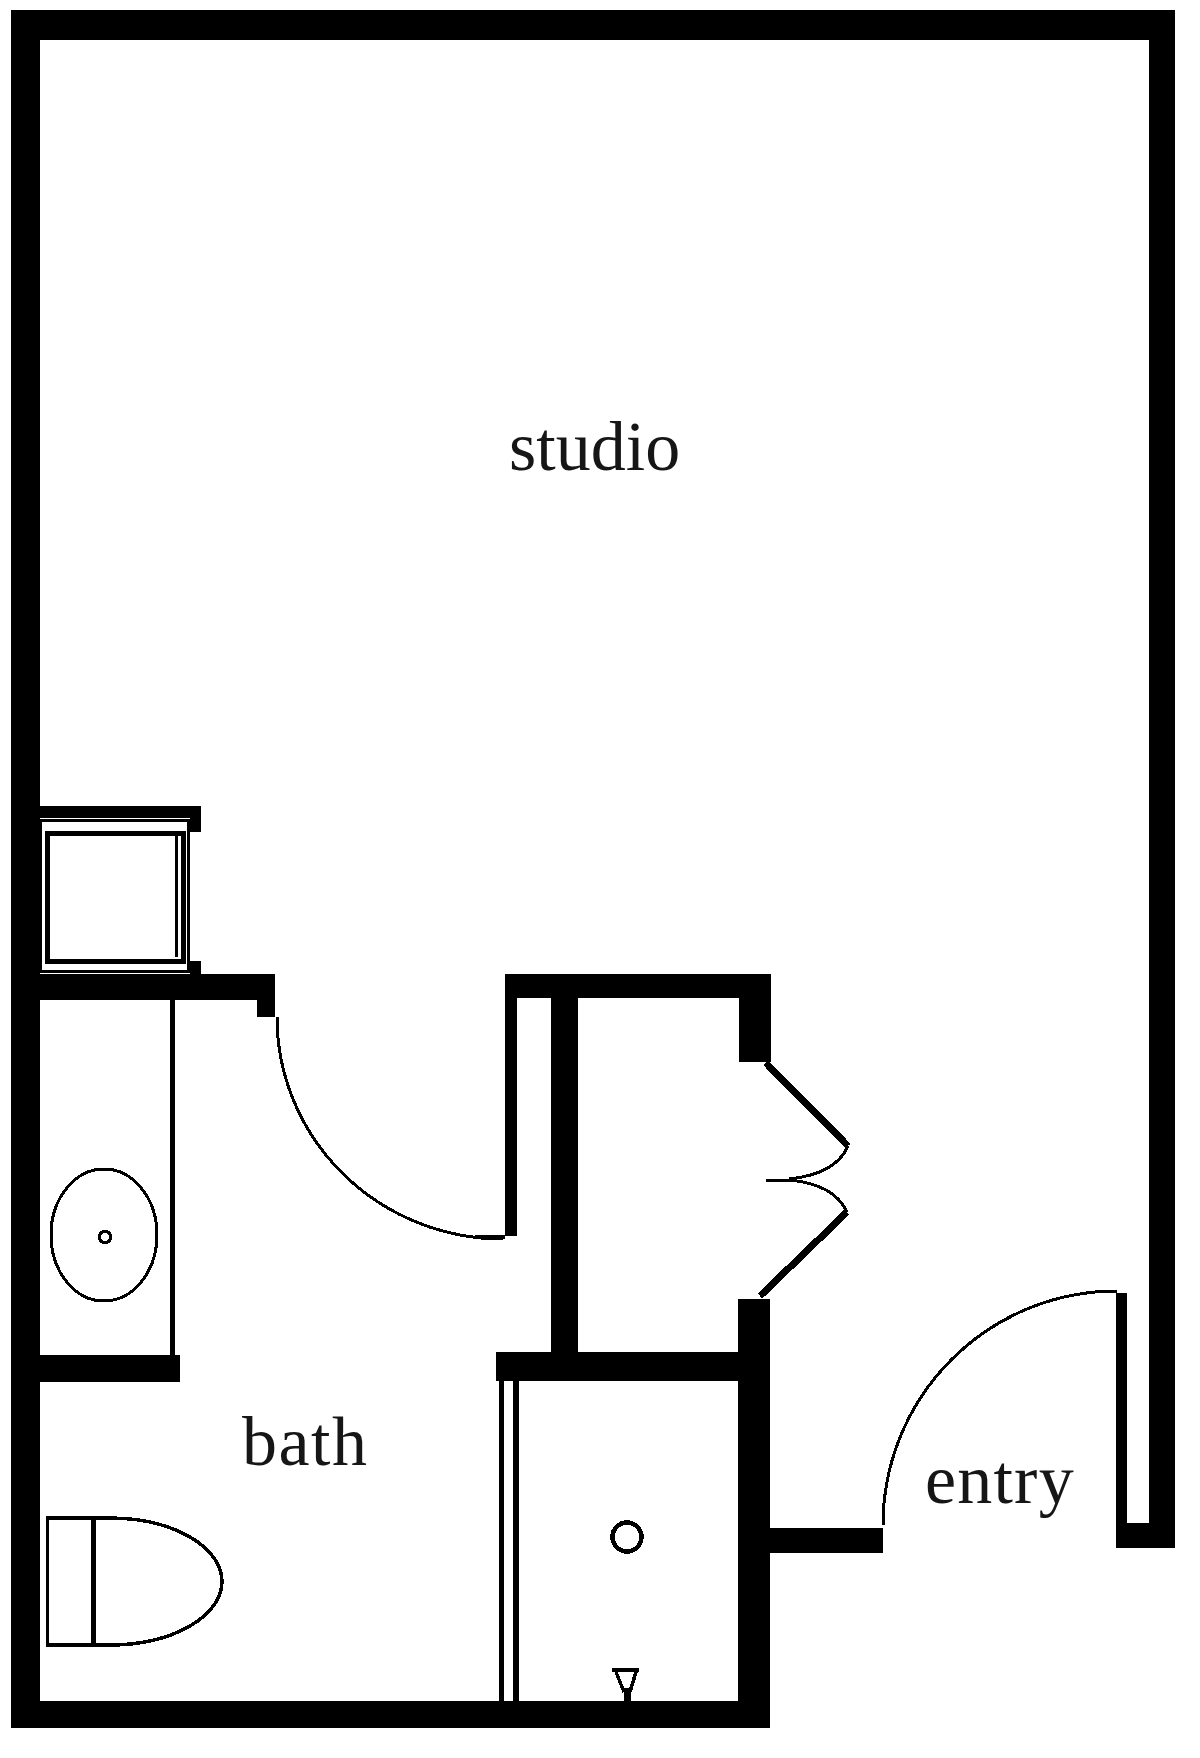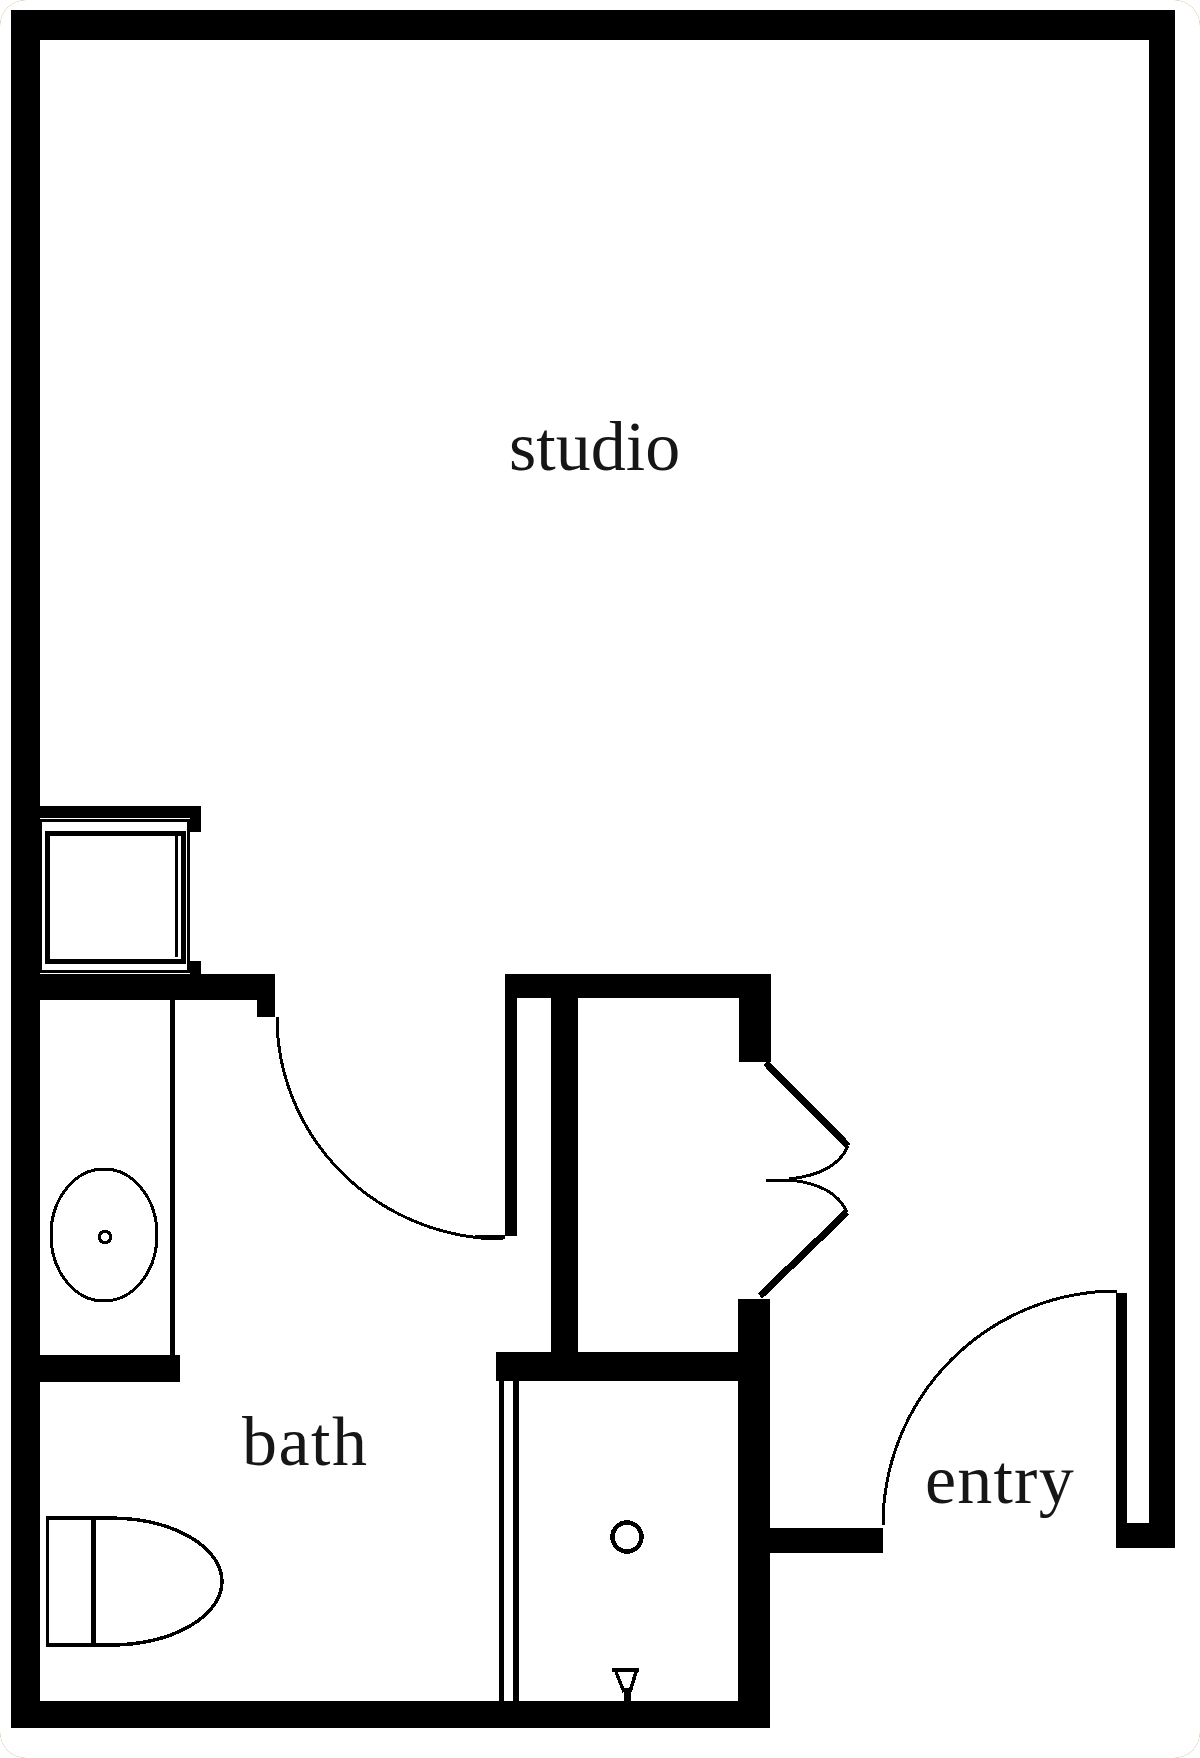--- a/index.html
+++ b/index.html
@@ -1,16 +1,16 @@
 <!DOCTYPE html>
 <html><head>
 <meta charset="utf-8">
 <style>
   html,body{margin:0;padding:0;background:#fff;}
-  .page{position:relative;width:1200px;height:1758px;background:#a16207;overflow:hidden;border-radius:26px;}
+  .page{position:relative;width:1200px;height:1758px;background:#a16207;overflow:hidden;}
   svg{position:absolute;left:0;top:0;}
   .lbl{font-family:"Liberation Serif", serif;fill:#161616;font-size:70px;}
 </style>
 </head>
 <body>
 
 <div class="page">
 <svg width="1200" height="1758" viewBox="0 0 1200 1758" shape-rendering="crispEdges">
 
   <rect x="0" y="0" width="1200" height="1758" fill="#ffffff"></rect>

